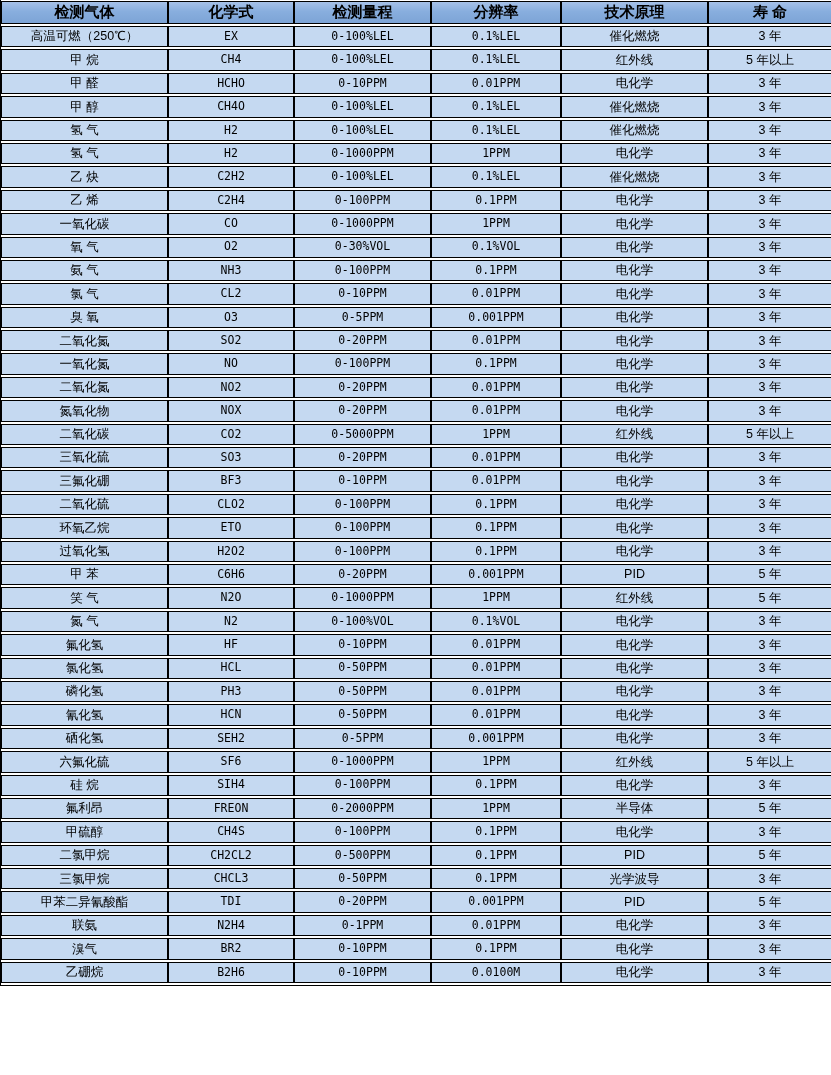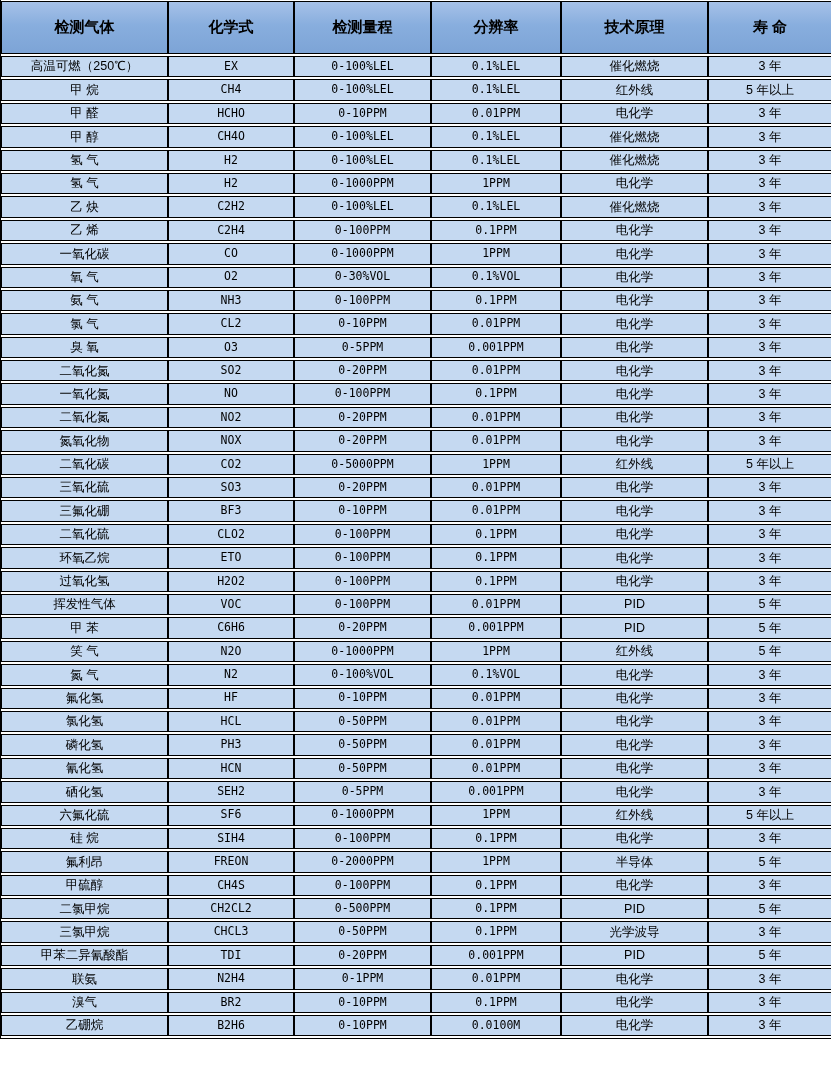--- a/index.html
+++ b/index.html
@@ -23,21 +23,21 @@
   col.c1 { width: 167px; }
   col.c2 { width: 126px; }
   col.c3 { width: 137px; }
   col.c4 { width: 130px; }
   col.c5 { width: 147px; }
   col.c6 { width: 124px; }
   th {
     background: linear-gradient(#a6c1e8 0%, #88aede 45%, #7da4d6 100%);
     border: 1px solid #000;
     height: 21px;
-    padding: 15px;
+    padding: 0;
     font-family: "Liberation Sans", sans-serif;
     font-weight: bold;
     font-size: 15px;
     color: #000;
     text-align: center;
     white-space: nowrap;
     overflow: hidden;
   }
   td {
     background: #c5d9f1;
@@ -260,28 +260,20 @@
         </tr>
         <tr>
           <td>过氧化氢</td>
           <td class="latin">H2O2</td>
           <td class="latin">0-100PPM</td>
           <td class="latin">0.1PPM</td>
           <td>电化学</td>
           <td>3 年</td>
         </tr>
         <tr>
-          <td>挥发性气体</td>
-          <td class="latin">VOC</td>
-          <td class="latin">0-100PPM</td>
-          <td class="latin">0.01PPM</td>
-          <td>PID</td>
-          <td>5 年</td>
-        </tr>
-        <tr>
           <td>甲  苯</td>
           <td class="latin">C6H6</td>
           <td class="latin">0-20PPM</td>
           <td class="latin">0.001PPM</td>
           <td>PID</td>
           <td>5 年</td>
         </tr>
         <tr>
           <td>笑  气</td>
           <td class="latin">N2O</td>

